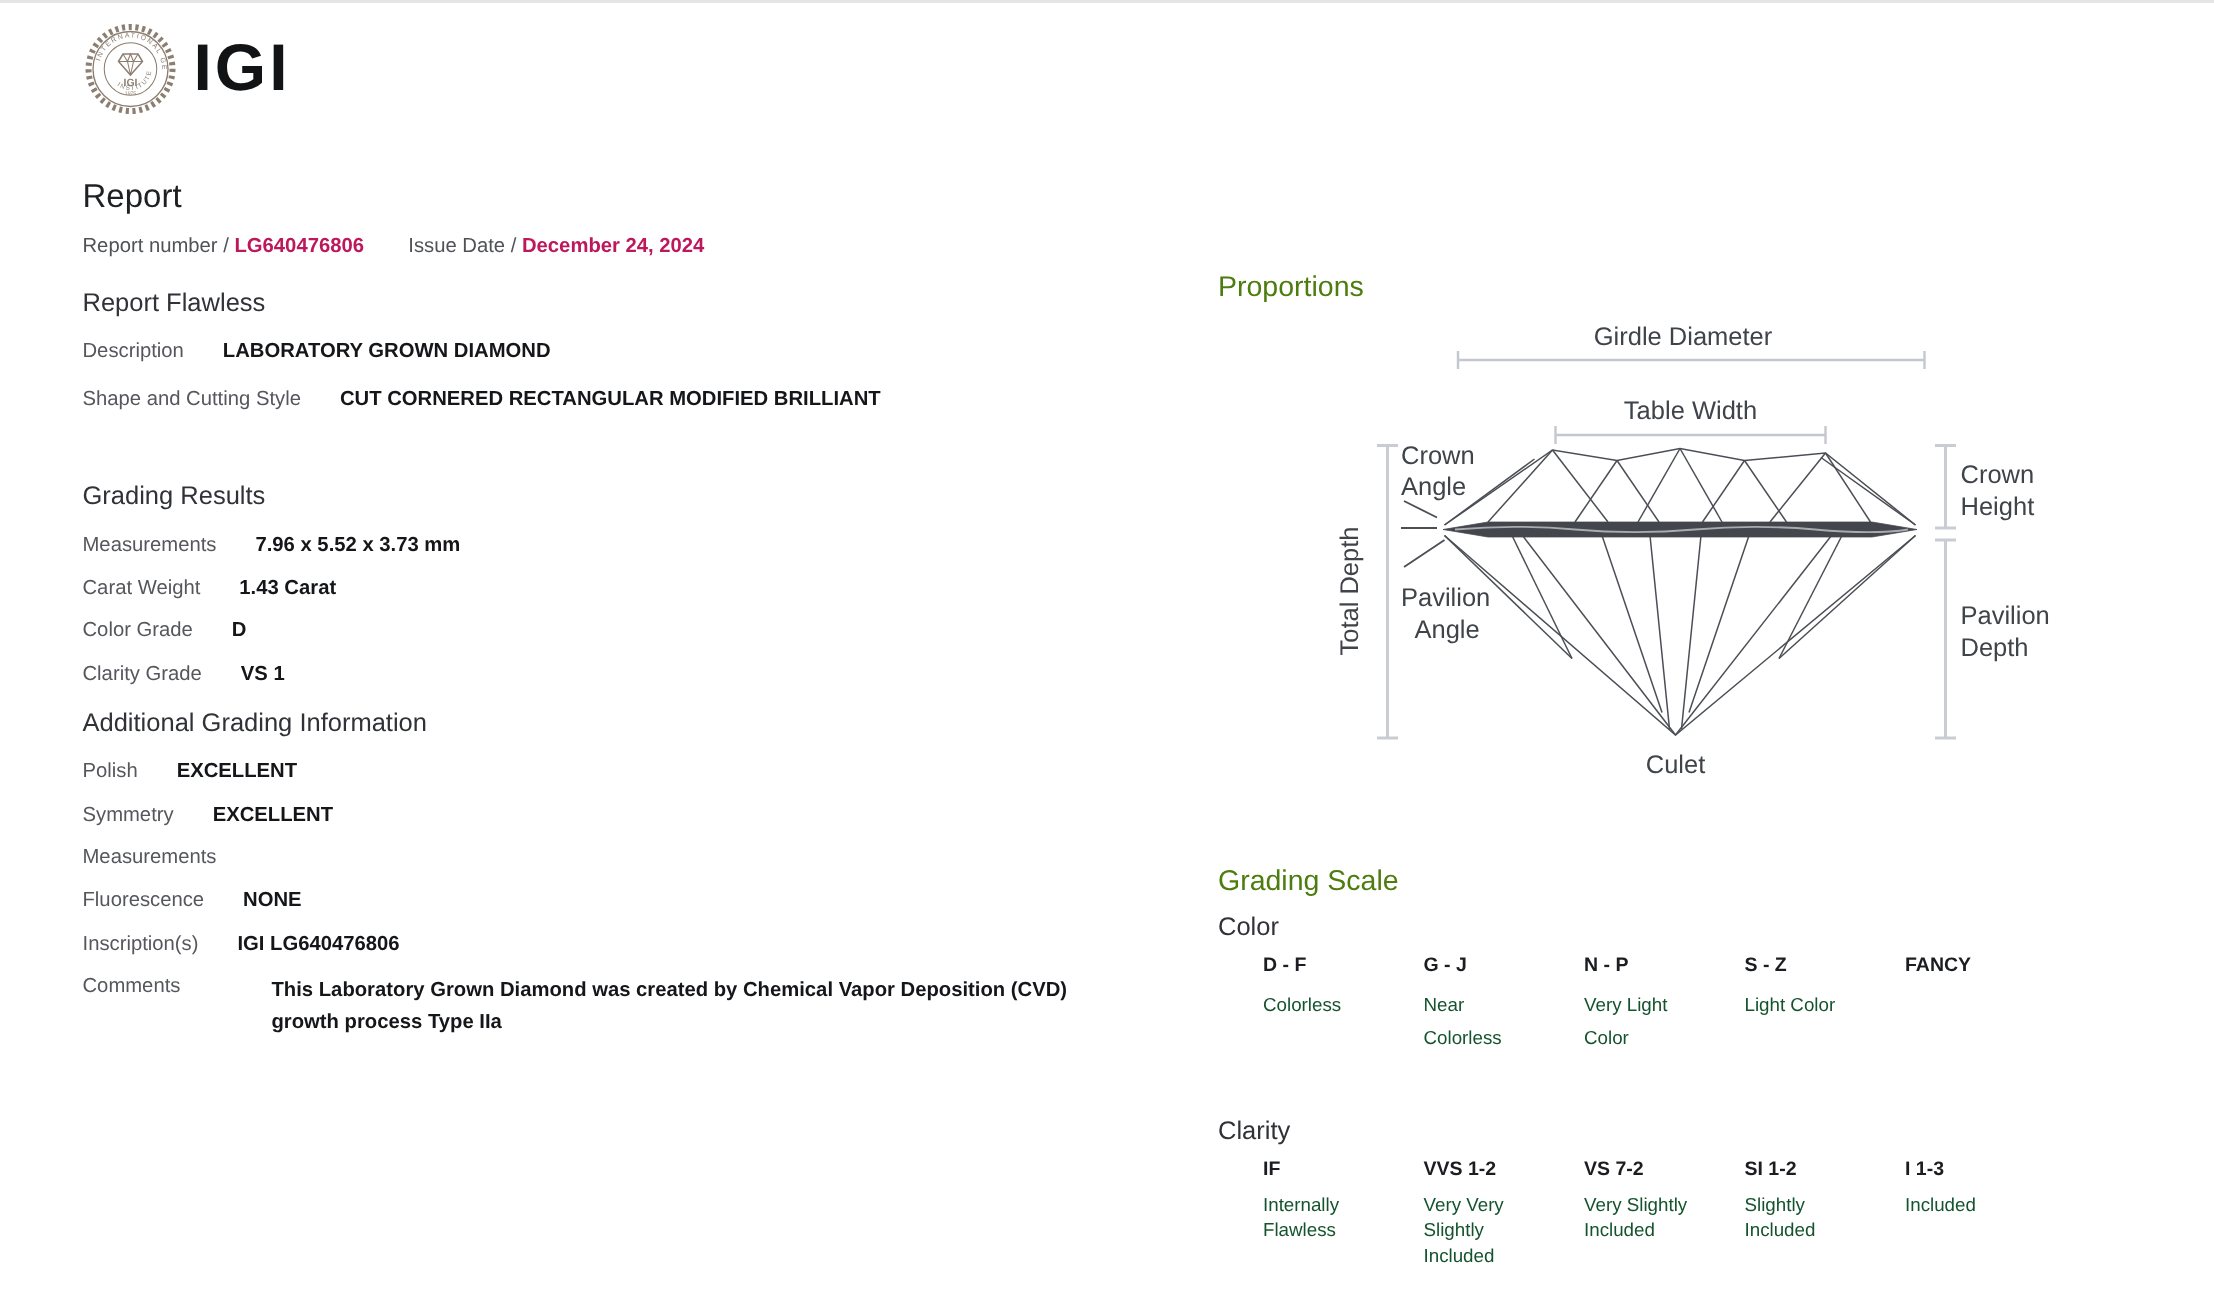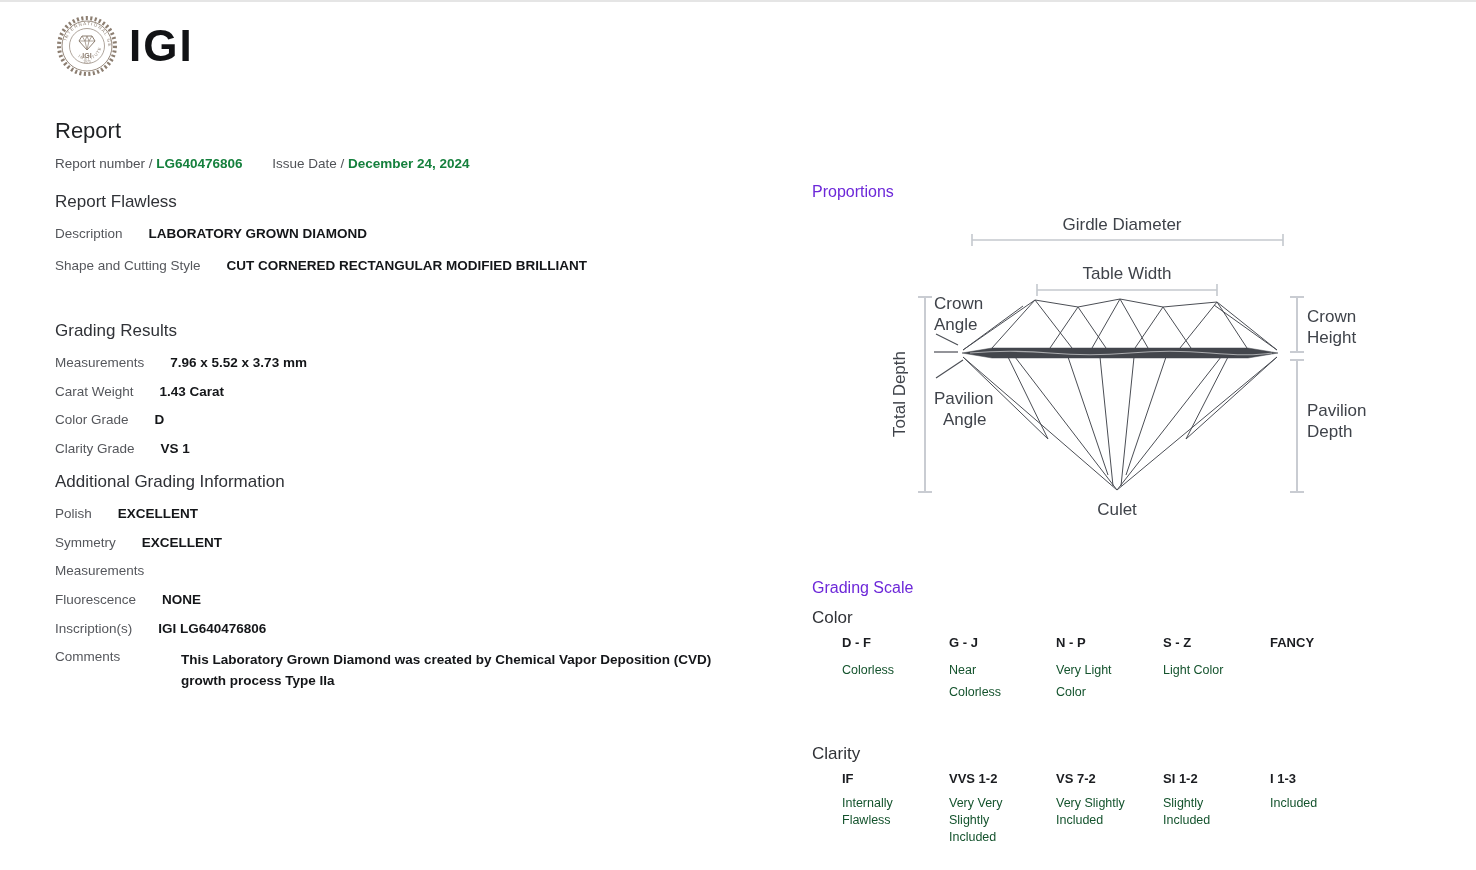--- a/index.html
+++ b/index.html
@@ -11,39 +11,39 @@
   }
 
   
   .brand { position:absolute; left:55px; top:12px; display:flex; align-items:center; gap:10px; }
   .brand-word { font-size:44px; font-weight:700; letter-spacing:2px; color:#121315; line-height:64px; }
 
   
   .left-col { position:absolute; left:55px; top:0; width:697px; }
   .page-title { position:absolute; left:0; top:116px; font-size:22px; font-weight:500; color:#1e2023; }
   .report-meta { position:absolute; left:0; top:154px; font-size:13.5px; color:#505257; }
-  .report-meta b { color:#15803d; font-weight:700; }
+  .report-meta b { color:#be185d; font-weight:700; }
   .report-meta .meta-sep { display:inline-block; width:22px; }
 
   section.block { position:absolute; left:0; width:697px; }
   .sec-summary { top:190px; }
   .sec-grading { top:319px; }
   .sec-additional { top:470px; }
   section.block h2 { font-size:17px; font-weight:400; color:#303237; line-height:19px; margin-bottom:15px; }
   .sec-summary .row { margin-bottom:15px; }
   .row { display:flex; align-items:baseline; min-height:17px; margin-bottom:11.7px; }
   .row .lbl { font-size:13.5px; color:#55575c; white-space:nowrap; }
   .row .val { font-size:13.5px; font-weight:700; color:#141619; text-align:right;padding-left:26px; }
   .row.comments { align-items:flex-start; }
   .row.comments .lbl { width:100px; flex:none; }
   .row.comments .val { text-align:left; width:590px; line-height:21px; }
 
   
   .right-col { position:absolute; left:810px; top:0; width:650px; }
-  .right-col h2 { position:absolute; left:2px; font-size:16px; font-weight:400; color:#6d28d9; line-height:19px;text-align:right; }
+  .right-col h2 { position:absolute; left:2px; font-size:19px; font-weight:400; color:#4d7c0f; line-height:19px;text-align:right; }
   .h-proportions { top:180px; }
   .h-scale { top:576px; }
   .right-col h3 { position:absolute; left:2px; font-size:17px; font-weight:400; color:#303237; line-height:19px; }
   .h-color { top:606px; }
   .h-clarity { top:742px; }
 
   .diagram { position:absolute; left:0; top:205px; }
 
   .scale-grid { position:absolute; left:32px; display:grid; }
   .grid-color { top:634px; grid-template-columns:repeat(6,107px); }

